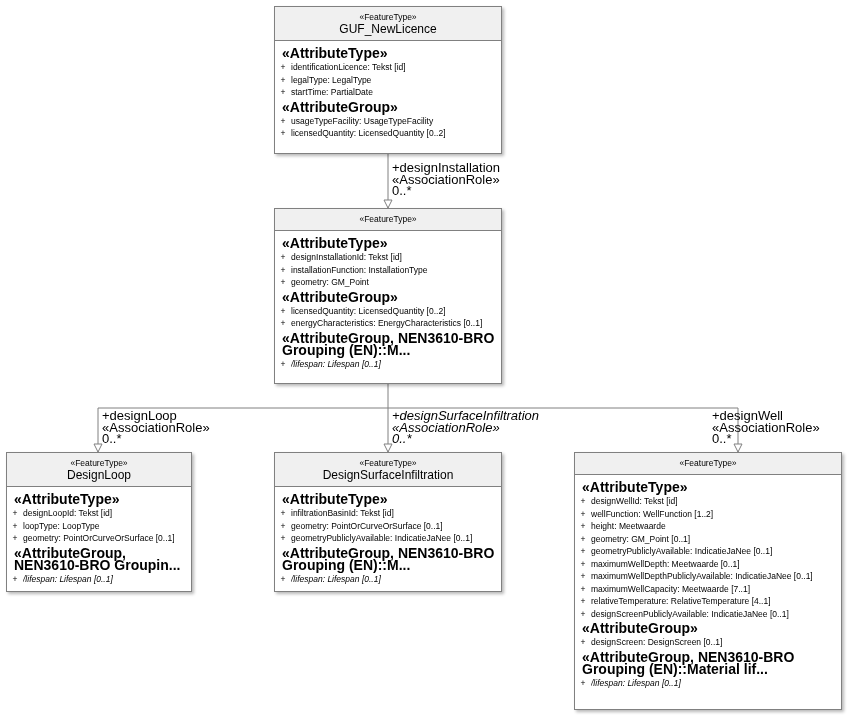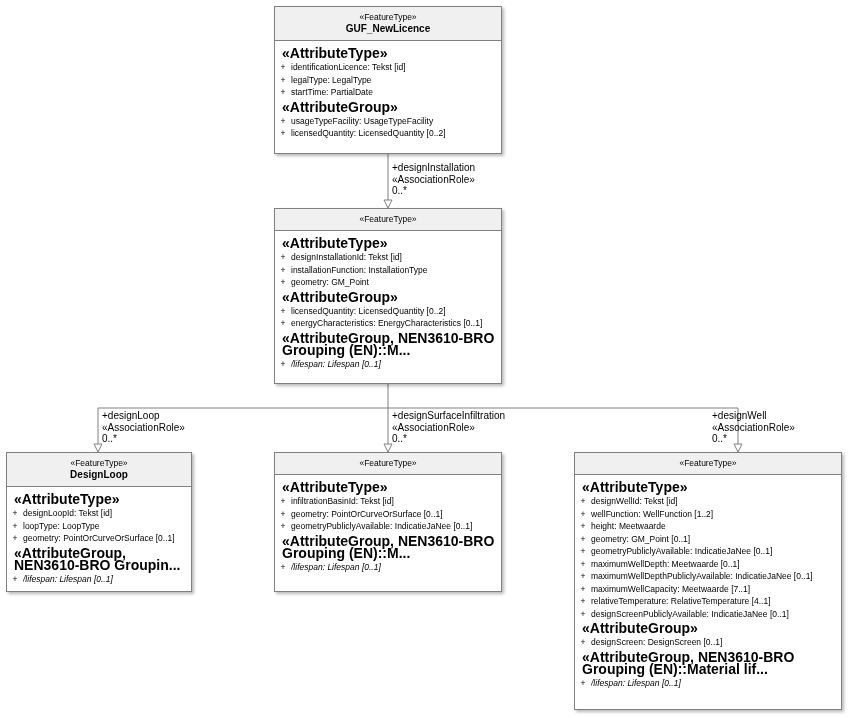--- a/index.html
+++ b/index.html
@@ -42,22 +42,22 @@
     text-align: center;
     padding: 5px 2px 5px 2px;
     box-sizing: border-box;
   }
   .cls-stereo {
     font-size: 8.5px;
     color: #000;
     line-height: 11px;
   }
   .cls-name {
-    font-size: 10px;
-    font-weight: bold;
+    font-size: 12px;
+    font-weight: normal;
     line-height: 12px;
     text-align: center;
   }
   .cls-body {
     padding: 4px 0 5px 0;
   }
   .group-label {
     font-size: 14px;
     font-weight: bold;
     padding: 2px 0 2px 7px;
@@ -78,21 +78,21 @@
   .attr-text {
     flex: 1 1 auto;
     overflow: hidden;
     text-overflow: clip;
   }
   .attr-derived {
     font-style: italic;
   }
   .edge-label {
     position: absolute;
-    font-size: 10px;
+    font-size: 13px;
     line-height: 11.5px;
     white-space: nowrap;
     background: transparent;
   }
   .edge-label .role { display: block; }
   .edge-label .stereo { display: block; }
   .edge-label .mult { display: block; }
 </style>
 </head>
 <body>
@@ -189,21 +189,21 @@
       </div>
     </div>
   </div>
 
   <div class="edge-label" style="left:102px; top:410px;">
     <span class="role">+designLoop</span>
     <span class="stereo">«AssociationRole»</span>
     <span class="mult">0..*</span>
   </div>
 
-  <div class="edge-label" style="left:392px; top:410px;">
+  <div class="edge-label" style="left:392px; top:410px;font-style:italic;">
     <span class="role">+designSurfaceInfiltration</span>
     <span class="stereo">«AssociationRole»</span>
     <span class="mult">0..*</span>
   </div>
 
   <div class="edge-label" style="left:712px; top:410px;">
     <span class="role">+designWell</span>
     <span class="stereo">«AssociationRole»</span>
     <span class="mult">0..*</span>
   </div>
@@ -231,20 +231,21 @@
       <div class="attr-row">
         <span class="attr-vis">+</span>
         <span class="attr-text attr-derived">/lifespan: Lifespan [0..1]</span>
       </div>
     </div>
   </div>
 
   <div class="uml-class" style="left:274px; top:452px; width:228px; height:140px;">
     <div class="cls-header">
       <div class="cls-stereo">«FeatureType»</div>
+      <div class="cls-name">DesignSurfaceInfiltration</div>
     </div>
     <div class="cls-body">
       <div class="group-label">«AttributeType»</div>
       <div class="attr-row">
         <span class="attr-vis">+</span>
         <span class="attr-text">infiltrationBasinId: Tekst [id]</span>
       </div>
       <div class="attr-row">
         <span class="attr-vis">+</span>
         <span class="attr-text">geometry: PointOrCurveOrSurface [0..1]</span>

